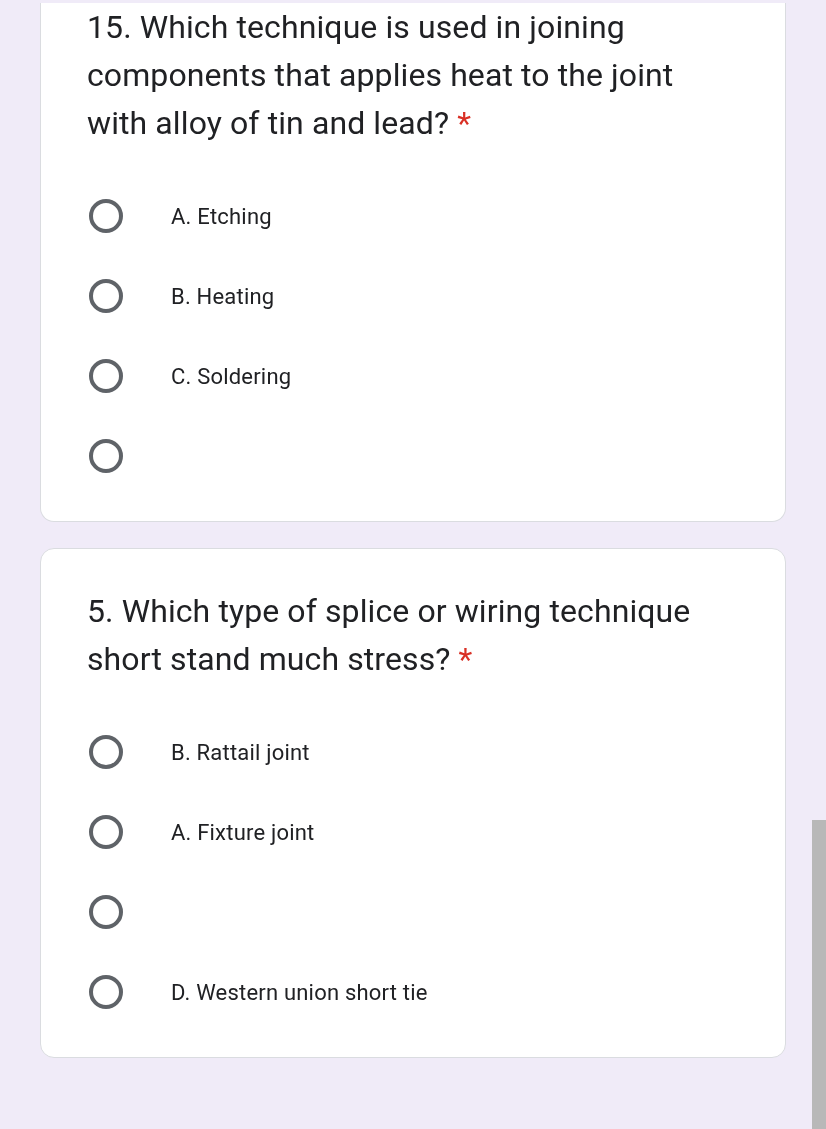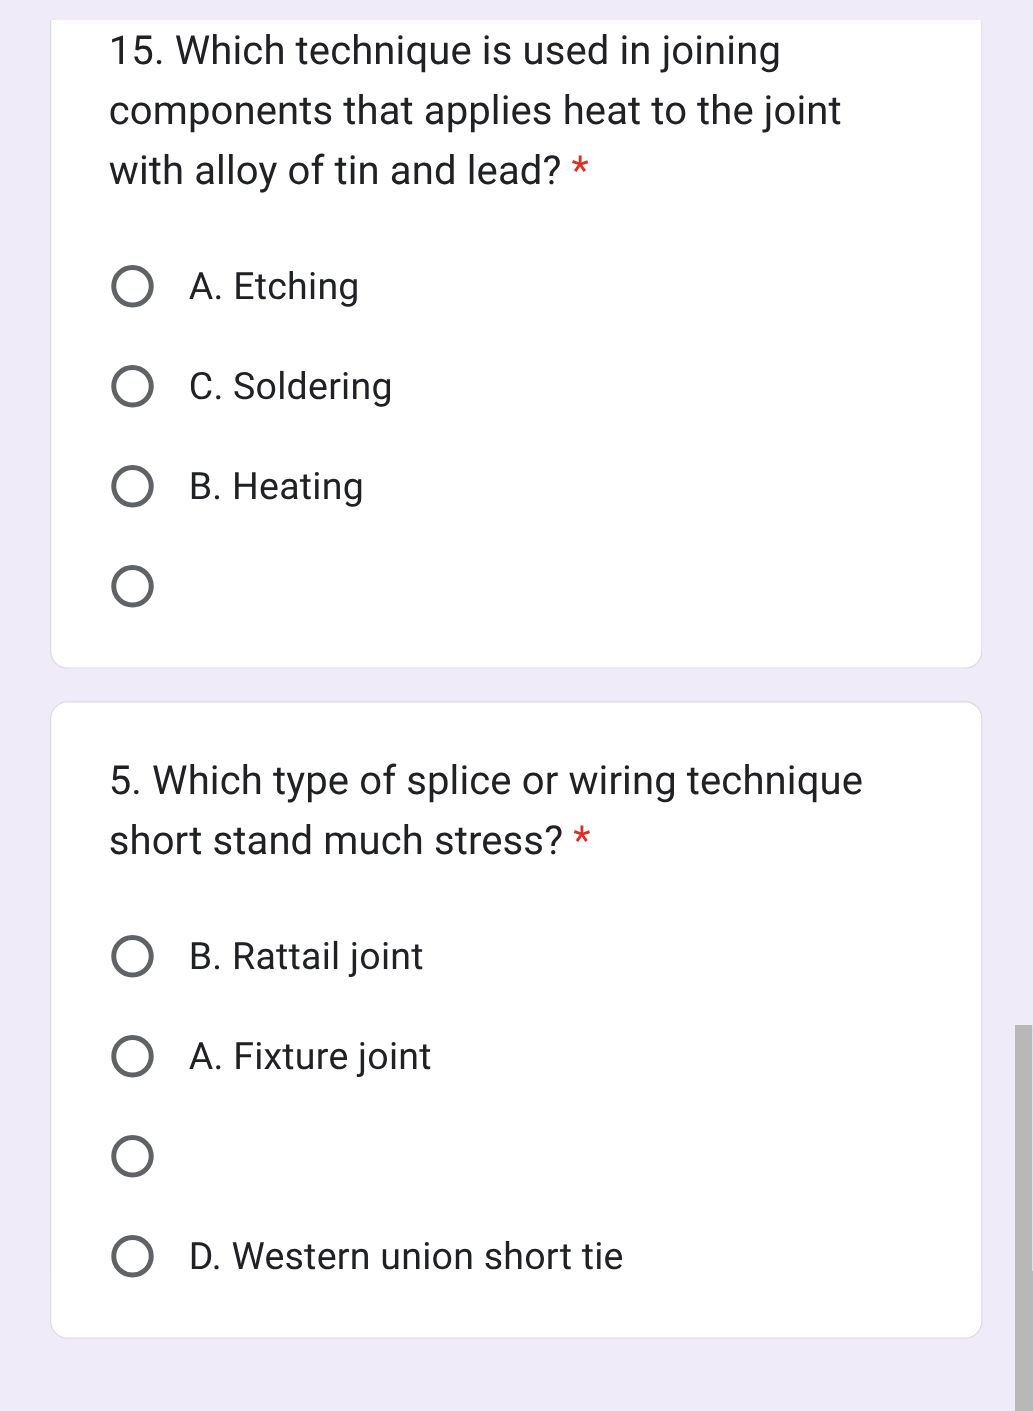--- a/index.html
+++ b/index.html
@@ -7,21 +7,21 @@
     font-family: "Google Sans", Roboto, Arial, sans-serif;
     background: #f0ebf8;
     width: 826px;
     height: 1129px;
     overflow: hidden;
     position: relative;
   }
   .viewport {
     width: 826px;
     height: 1129px;
-    padding: 16px 40px;
+    padding: 3px 40px;
   }
   .card {
     background: #ffffff;
     border: 1px solid #dadce0;
     border-radius: 14px;
     padding: 38px 46px 46px 46px;
     margin-bottom: 26px;
   }
   .card:first-child {
     border-top-left-radius: 0;
@@ -53,23 +53,24 @@
     cursor: pointer;
   }
   .radio {
     width: 38px;
     height: 38px;
     flex: 0 0 38px;
     position: relative;
   }
   .radio svg { display: block; }
   .option-label {
-    font-size: 30px;
+    font-size: 22px;
     color: #202124;
     letter-spacing: 0.2px;
+    margin-left: 20px;
   }
   .scrollbar-track {
     position: absolute;
     right: 0;
     top: 0;
     width: 14px;
     height: 100%;
   }
   .scrollbar-thumb {
     position: absolute;
@@ -100,29 +101,29 @@
             </svg>
         </span>
         <span class="option-label">A. Etching</span>
       </label>
       <label class="option">
         <span class="radio">
           <svg width="38" height="38" viewBox="0 0 38 38">
               <circle cx="19" cy="19" r="15" fill="none" stroke="#5f6368" stroke-width="4"></circle>
             </svg>
         </span>
-        <span class="option-label">C. Soldering</span>
+        <span class="option-label">B. Heating</span>
       </label>
       <label class="option">
         <span class="radio">
           <svg width="38" height="38" viewBox="0 0 38 38">
               <circle cx="19" cy="19" r="15" fill="none" stroke="#5f6368" stroke-width="4"></circle>
             </svg>
         </span>
-        <span class="option-label">B. Heating</span>
+        <span class="option-label">C. Soldering</span>
       </label>
       <label class="option">
         <span class="radio">
           <svg width="38" height="38" viewBox="0 0 38 38">
               <circle cx="19" cy="19" r="15" fill="none" stroke="#5f6368" stroke-width="4"></circle>
             </svg>
         </span>
       </label>
     </div>
   </div>

